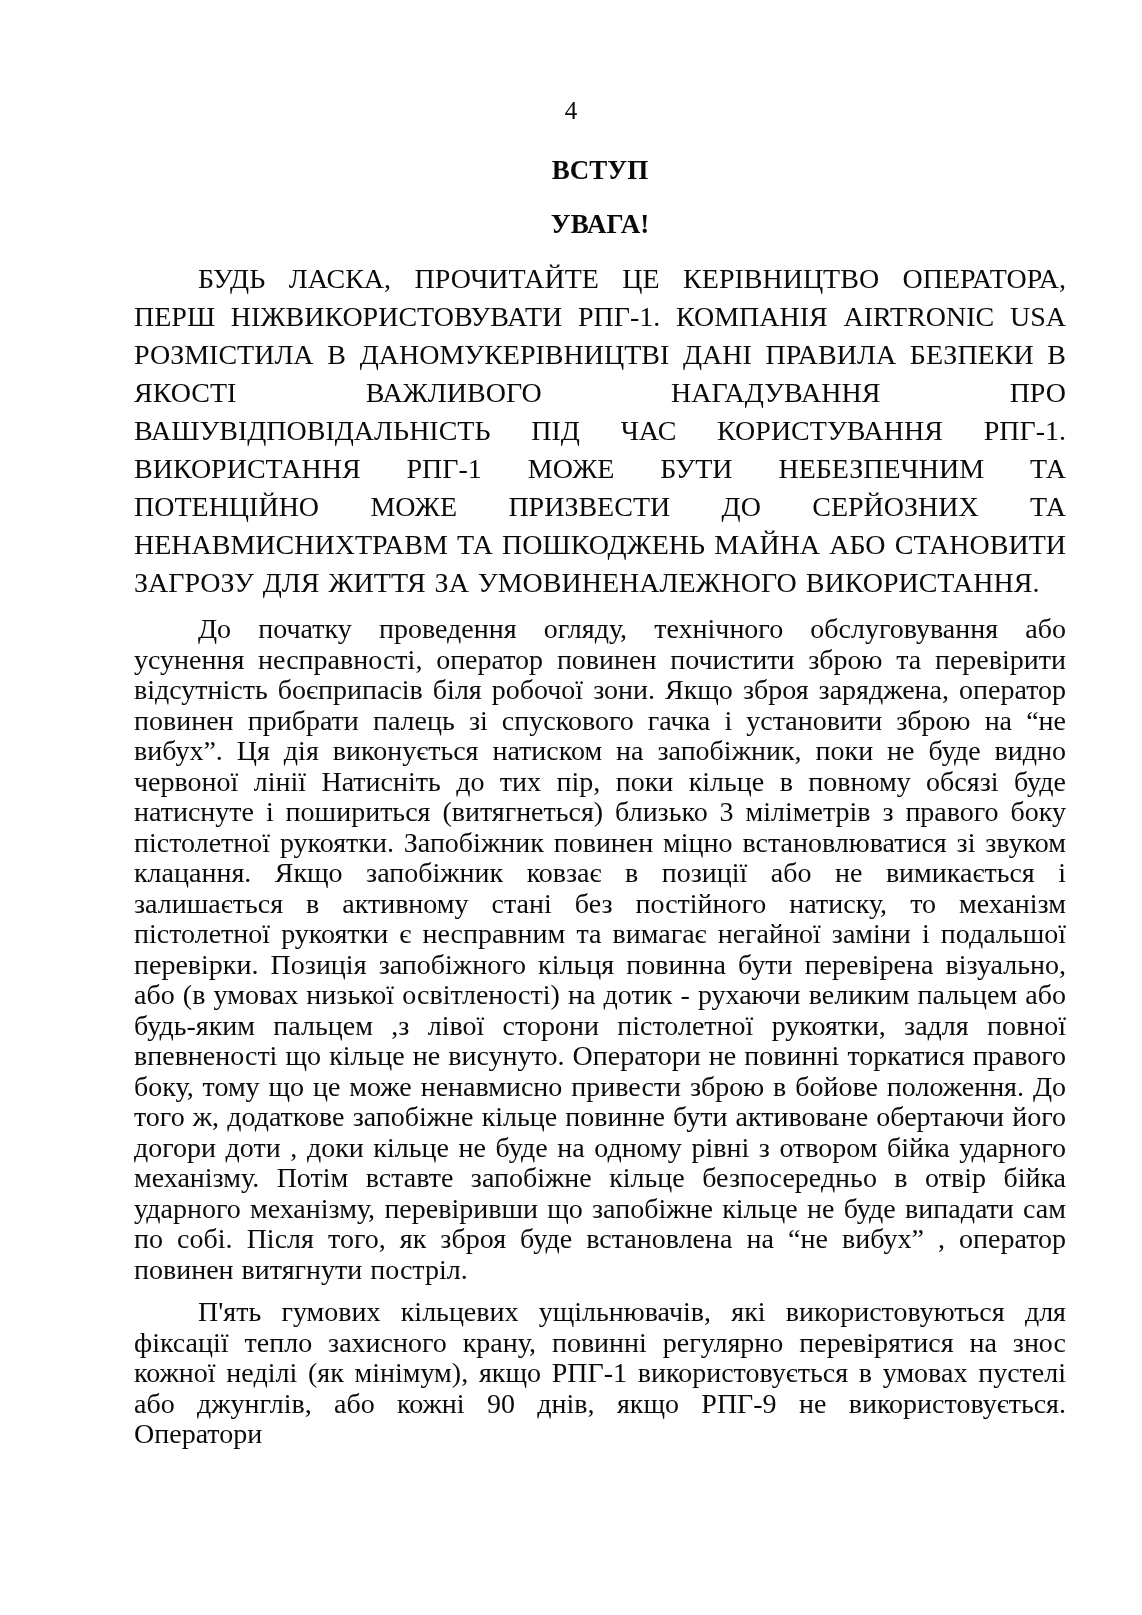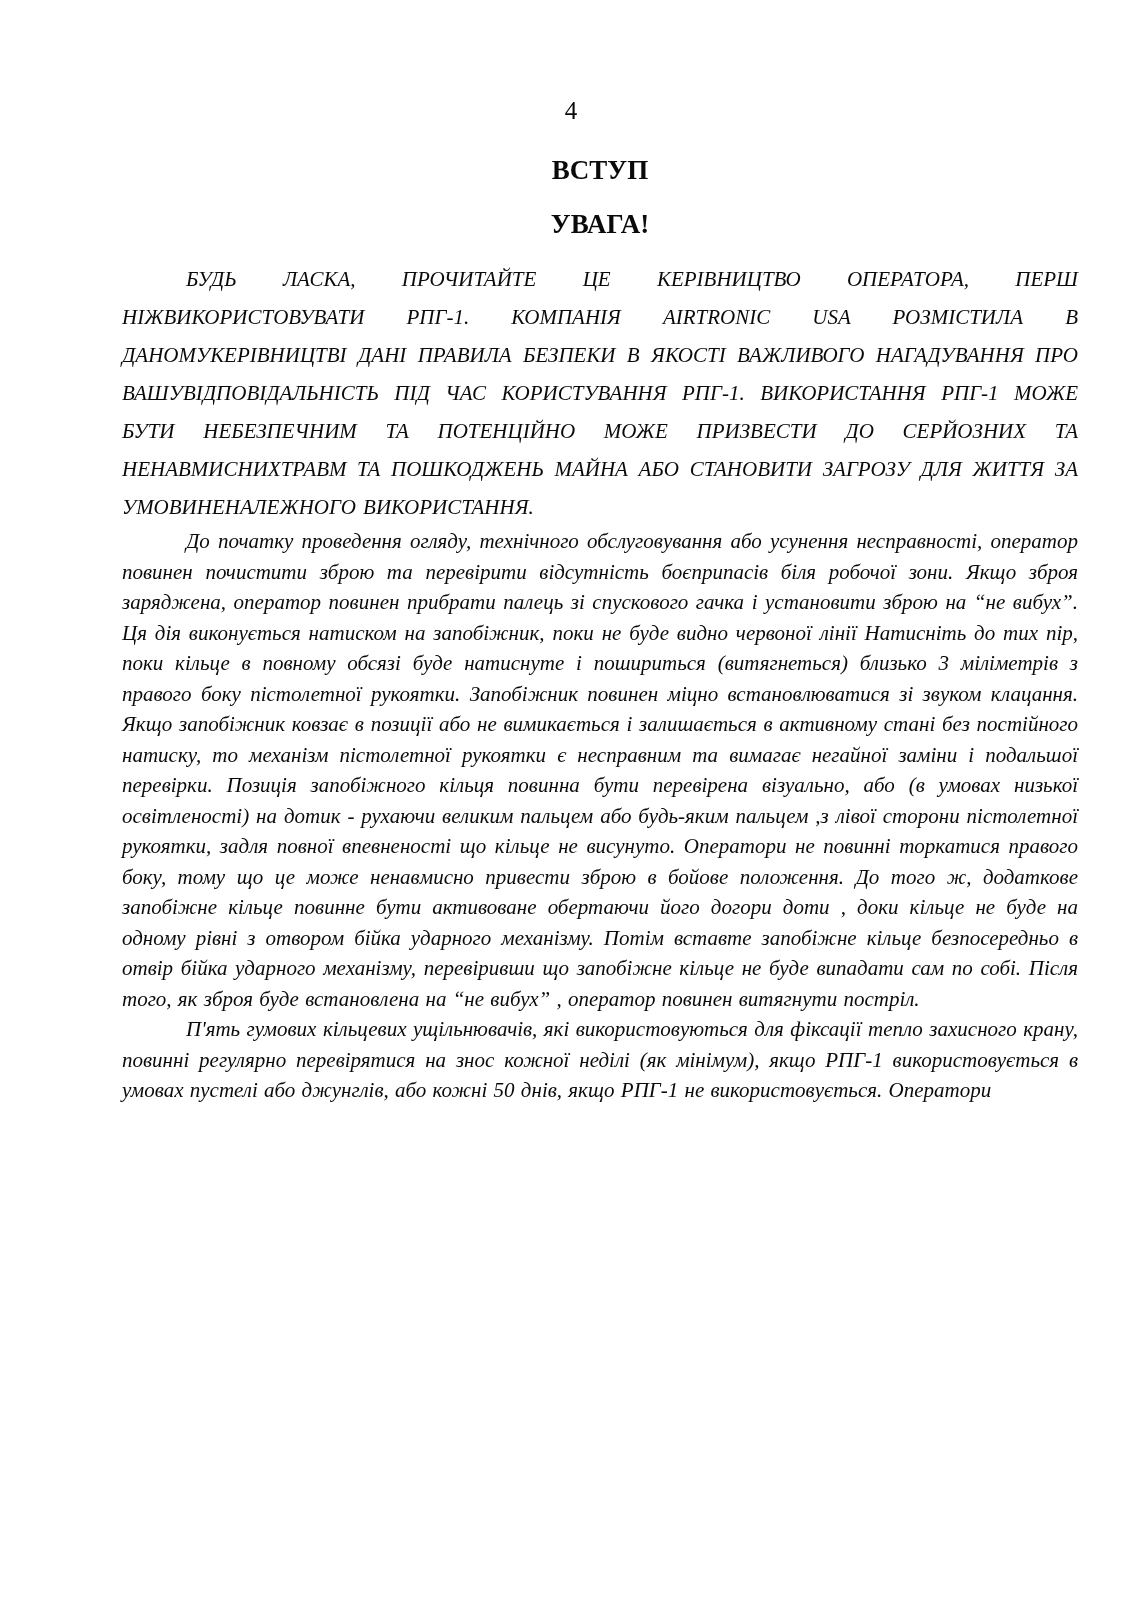--- a/index.html
+++ b/index.html
@@ -39,27 +39,26 @@
     text-align: center;
   }
   h2.doc-subtitle {
     margin: 18px 0 18px 0;
     font-size: 27px;
     line-height: 36px;
     font-weight: bold;
     text-align: center;
   }
   p.para {
-    margin: 0;
-    font-size: 21px;
+    margin: 12px;
+    font-size: 28px;
     line-height: 30.5px;
     text-align: justify;
     text-indent: 64px;
     word-spacing: 1px;
-    font-style: italic;
   }
   p.para.caps {
     line-height: 38px;
     word-spacing: 2px;
   }
 </style>
 </head>
 <body>
 
 <div class="page">
@@ -70,16 +69,16 @@
 
     <h1 class="doc-title">ВСТУП</h1>
 
     <h2 class="doc-subtitle">УВАГА!</h2>
 
     <p class="para caps">БУДЬ ЛАСКА, ПРОЧИТАЙТЕ ЦЕ КЕРІВНИЦТВО ОПЕРАТОРА, ПЕРШ НІЖВИКОРИСТОВУВАТИ РПГ-1. КОМПАНІЯ AIRTRONIC USA РОЗМІСТИЛА В ДАНОМУКЕРІВНИЦТВІ ДАНІ ПРАВИЛА БЕЗПЕКИ В ЯКОСТІ ВАЖЛИВОГО НАГАДУВАННЯ ПРО ВАШУВІДПОВІДАЛЬНІСТЬ ПІД ЧАС КОРИСТУВАННЯ РПГ-1. ВИКОРИСТАННЯ РПГ-1 МОЖЕ БУТИ НЕБЕЗПЕЧНИМ ТА ПОТЕНЦІЙНО МОЖЕ ПРИЗВЕСТИ ДО СЕРЙОЗНИХ ТА НЕНАВМИСНИХТРАВМ ТА ПОШКОДЖЕНЬ МАЙНА АБО СТАНОВИТИ ЗАГРОЗУ ДЛЯ ЖИТТЯ ЗА УМОВИНЕНАЛЕЖНОГО ВИКОРИСТАННЯ.</p>
 
     <p class="para">До початку проведення огляду, технічного обслуговування або усунення несправності, оператор повинен почистити зброю та перевірити відсутність боєприпасів біля робочої зони. Якщо зброя заряджена, оператор повинен прибрати палець зі спускового гачка і установити зброю на “не вибух”. Ця дія виконується натиском на запобіжник, поки не буде видно червоної лінії Натисніть до тих пір, поки кільце в повному обсязі буде натиснуте і пошириться (витягнеться) близько 3 міліметрів з правого боку пістолетної рукоятки. Запобіжник повинен міцно встановлюватися зі звуком клацання. Якщо запобіжник ковзає в позиції або не вимикається і залишається в активному стані без постійного натиску, то механізм пістолетної рукоятки є несправним та вимагає негайної заміни і подальшої перевірки. Позиція запобіжного кільця повинна бути перевірена візуально, або (в умовах низької освітленості) на дотик - рухаючи великим пальцем або будь-яким пальцем ,з лівої сторони пістолетної рукоятки, задля повної впевненості що кільце не висунуто. Оператори не повинні торкатися правого боку, тому що це може ненавмисно привести зброю в бойове положення. До того ж, додаткове запобіжне кільце повинне бути активоване обертаючи його догори доти , доки кільце не буде на одному рівні з отвором бійка ударного механізму. Потім вставте запобіжне кільце безпосередньо в отвір бійка ударного механізму, перевіривши що запобіжне кільце не буде випадати сам по собі. Після того, як зброя буде встановлена на “не вибух” , оператор повинен витягнути постріл.</p>
 
 
-    <p class="para">П'ять гумових кільцевих ущільнювачів, які використовуються для фіксації тепло захисного крану, повинні регулярно перевірятися на знос кожної неділі (як мінімум), якщо РПГ-1 використовується в умовах пустелі або джунглів, або кожні 50 днів, якщо РПГ-1 не використовується. Оператори</p>
+    <p class="para">П'ять гумових кільцевих ущільнювачів, які використовуються для фіксації тепло захисного крану, повинні регулярно перевірятися на знос кожної неділі (як мінімум), якщо РПГ-1 використовується в умовах пустелі або джунглів, або кожні 90 днів, якщо РПГ-9 не використовується. Оператори</p>
 
   </div>
 </div>
 
 </body></html>

